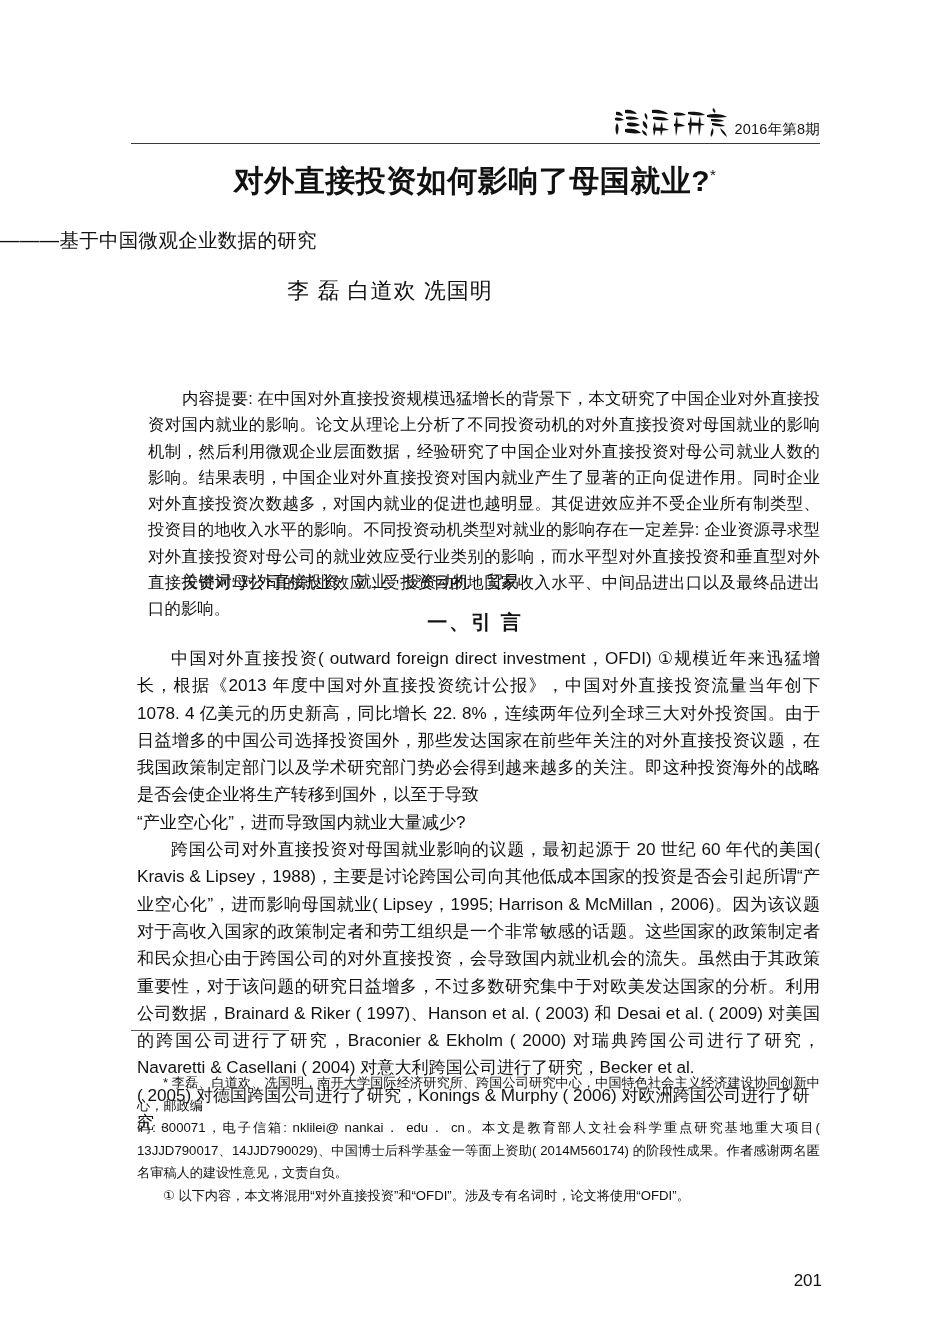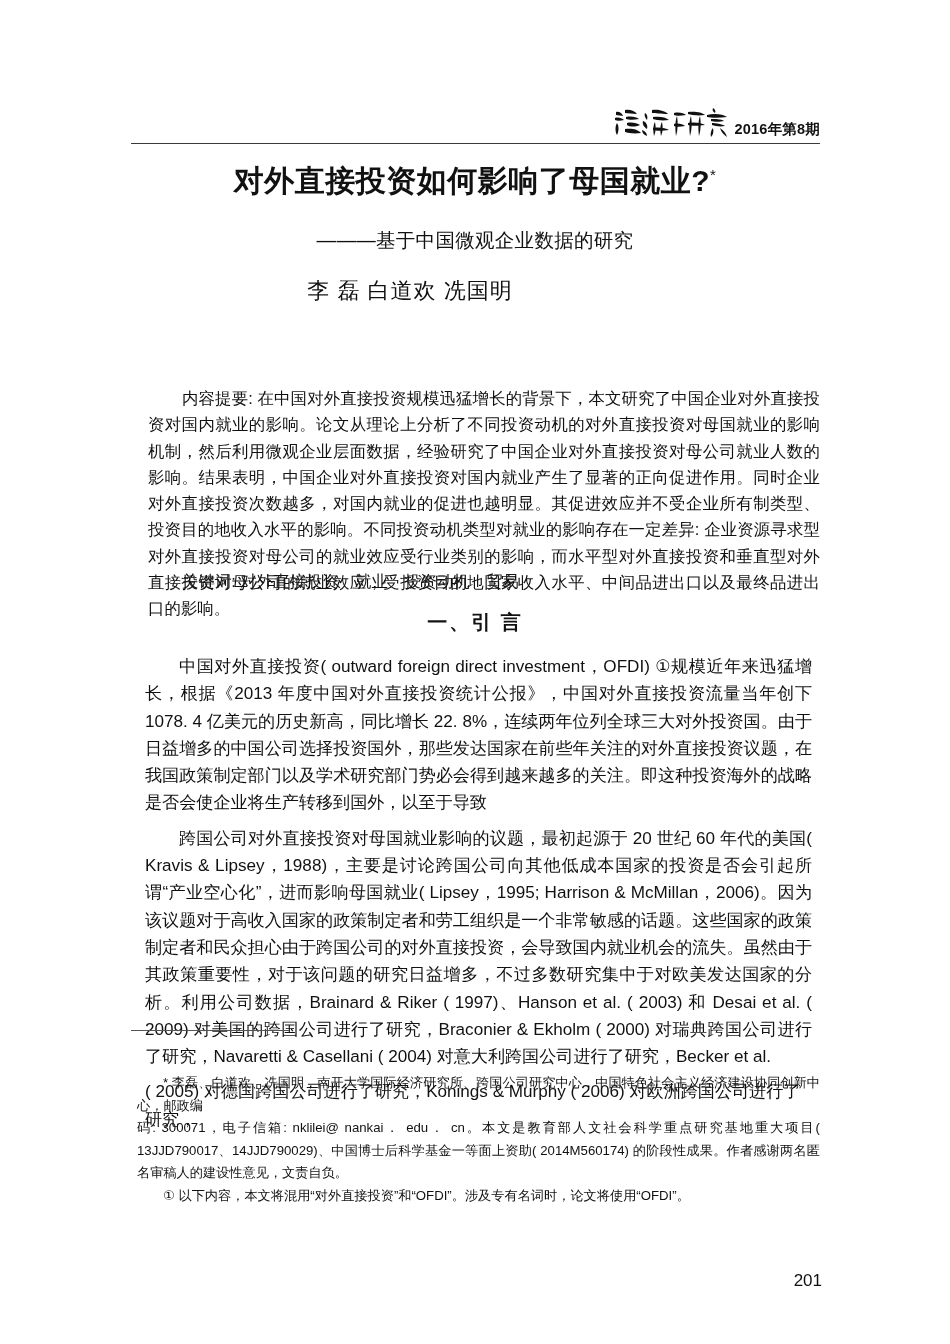--- a/index.html
+++ b/index.html
@@ -23,21 +23,20 @@
     height: 1344px;
   }
 
   
   .masthead {
     position: absolute;
     left: 131px;
     top: 92px;
     width: 689px;
     height: 52px;
-    font-weight: bold;
   }
   .masthead-inner {
     position: absolute;
     right: 0;
     bottom: 6px;
     display: flex;
     align-items: flex-end;
     gap: 5px;
   }
   .journal-logo {
@@ -77,37 +76,35 @@
   .title .asterisk {
     font-size: 15px;
     vertical-align: super;
     font-weight: normal;
   }
   .subtitle {
     position: absolute;
     left: 0;
     top: 228px;
     width: 950px;
-    text-align: center;
     font-size: 19.5px;
     letter-spacing: 0.3px;
     line-height: 1.3;
     white-space: nowrap;
   }
   .authors {
     position: absolute;
     left: 0;
     top: 277px;
     width: 780px;
     text-align: center;
     font-size: 22px;
     letter-spacing: 1px;
     line-height: 1.3;
     white-space: nowrap;
-    margin-left: 20px;
   }
 
   
   .abstract {
     position: absolute;
     left: 148px;
     top: 341px;
     width: 672px;
     font-size: 16.4px;
     line-height: 26.3px;
@@ -145,21 +142,21 @@
   
   .body-col {
     position: absolute;
     left: 137px;
     top: 645px;
     width: 683px;
     font-size: 17.1px;
     line-height: 27.3px;
   }
   .body-col p {
-    margin: 8px;
+    margin: 0;
     text-align: justify;
     text-justify: inter-ideograph;
     text-indent: 34px;
   }
   .body-col p.noindent {
     text-indent: 0;
   }
   .body-col p.lastline {
     text-align: left;
   }
@@ -256,20 +253,21 @@
 
   <div class="authors">李 磊  白道欢  冼国明</div>
 
   <div class="abstract">内容提要: 在中国对外直接投资规模迅猛增长的背景下，本文研究了中国企业对外直接投资对国内就业的影响。论文从理论上分析了不同投资动机的对外直接投资对母国就业的影响机制，然后利用微观企业层面数据，经验研究了中国企业对外直接投资对母公司就业人数的影响。结果表明，中国企业对外直接投资对国内就业产生了显著的正向促进作用。同时企业对外直接投资次数越多，对国内就业的促进也越明显。其促进效应并不受企业所有制类型、投资目的地收入水平的影响。不同投资动机类型对就业的影响存在一定差异: 企业资源寻求型对外直接投资对母公司的就业效应受行业类别的影响，而水平型对外直接投资和垂直型对外直接投资对母公司的就业效应，受投资目的地国家收入水平、中间品进出口以及最终品进出口的影响。</div>
   <div class="keywords">关键词: 对外直接投资　就业　投资动机　贸易</div>
 
   <div class="section-head">一、引 言</div>
 
   <div class="body-col">
     <p>中国对外直接投资( outward foreign direct investment，OFDI) ①规模近年来迅猛增长，根据《2013 年度中国对外直接投资统计公报》，中国对外直接投资流量当年创下 1078. 4 亿美元的历史新高，同比增长 22. 8%，连续两年位列全球三大对外投资国。由于日益增多的中国公司选择投资国外，那些发达国家在前些年关注的对外直接投资议题，在我国政策制定部门以及学术研究部门势必会得到越来越多的关注。即这种投资海外的战略是否会使企业将生产转移到国外，以至于导致</p>
+    <p class="noindent lastline">“产业空心化”，进而导致国内就业大量减少?</p>
     <p>跨国公司对外直接投资对母国就业影响的议题，最初起源于 20 世纪 60 年代的美国( Kravis &amp; Lipsey，1988)，主要是讨论跨国公司向其他低成本国家的投资是否会引起所谓“产业空心化”，进而影响母国就业( Lipsey，1995; Harrison &amp; McMillan，2006)。因为该议题对于高收入国家的政策制定者和劳工组织是一个非常敏感的话题。这些国家的政策制定者和民众担心由于跨国公司的对外直接投资，会导致国内就业机会的流失。虽然由于其政策重要性，对于该问题的研究日益增多，不过多数研究集中于对欧美发达国家的分析。利用公司数据，Brainard &amp; Riker ( 1997)、Hanson et al. ( 2003) 和 Desai et al. ( 2009) 对美国的跨国公司进行了研究，Braconier &amp; Ekholm ( 2000) 对瑞典跨国公司进行了研究，Navaretti &amp; Casellani ( 2004) 对意大利跨国公司进行了研究，Becker et al.</p>
     <p class="noindent lastline">( 2005) 对德国跨国公司进行了研究，Konings &amp; Murphy ( 2006) 对欧洲跨国公司进行了研究，</p>
   </div>
 
   <div class="foot-rule"></div>
   <div class="footnotes">
     <p>* 李磊、白道欢、冼国明，南开大学国际经济研究所、跨国公司研究中心，中国特色社会主义经济建设协同创新中心，邮政编</p>
     <p class="tight">码: 300071，电子信箱: nklilei@ nankai． edu． cn。本文是教育部人文社会科学重点研究基地重大项目( 13JJD790017、14JJD790029)、中国博士后科学基金一等面上资助( 2014M560174) 的阶段性成果。作者感谢两名匿名审稿人的建设性意见，文责自负。</p>
     <p>① 以下内容，本文将混用“对外直接投资”和“OFDI”。涉及专有名词时，论文将使用“OFDI”。</p>
   </div>

